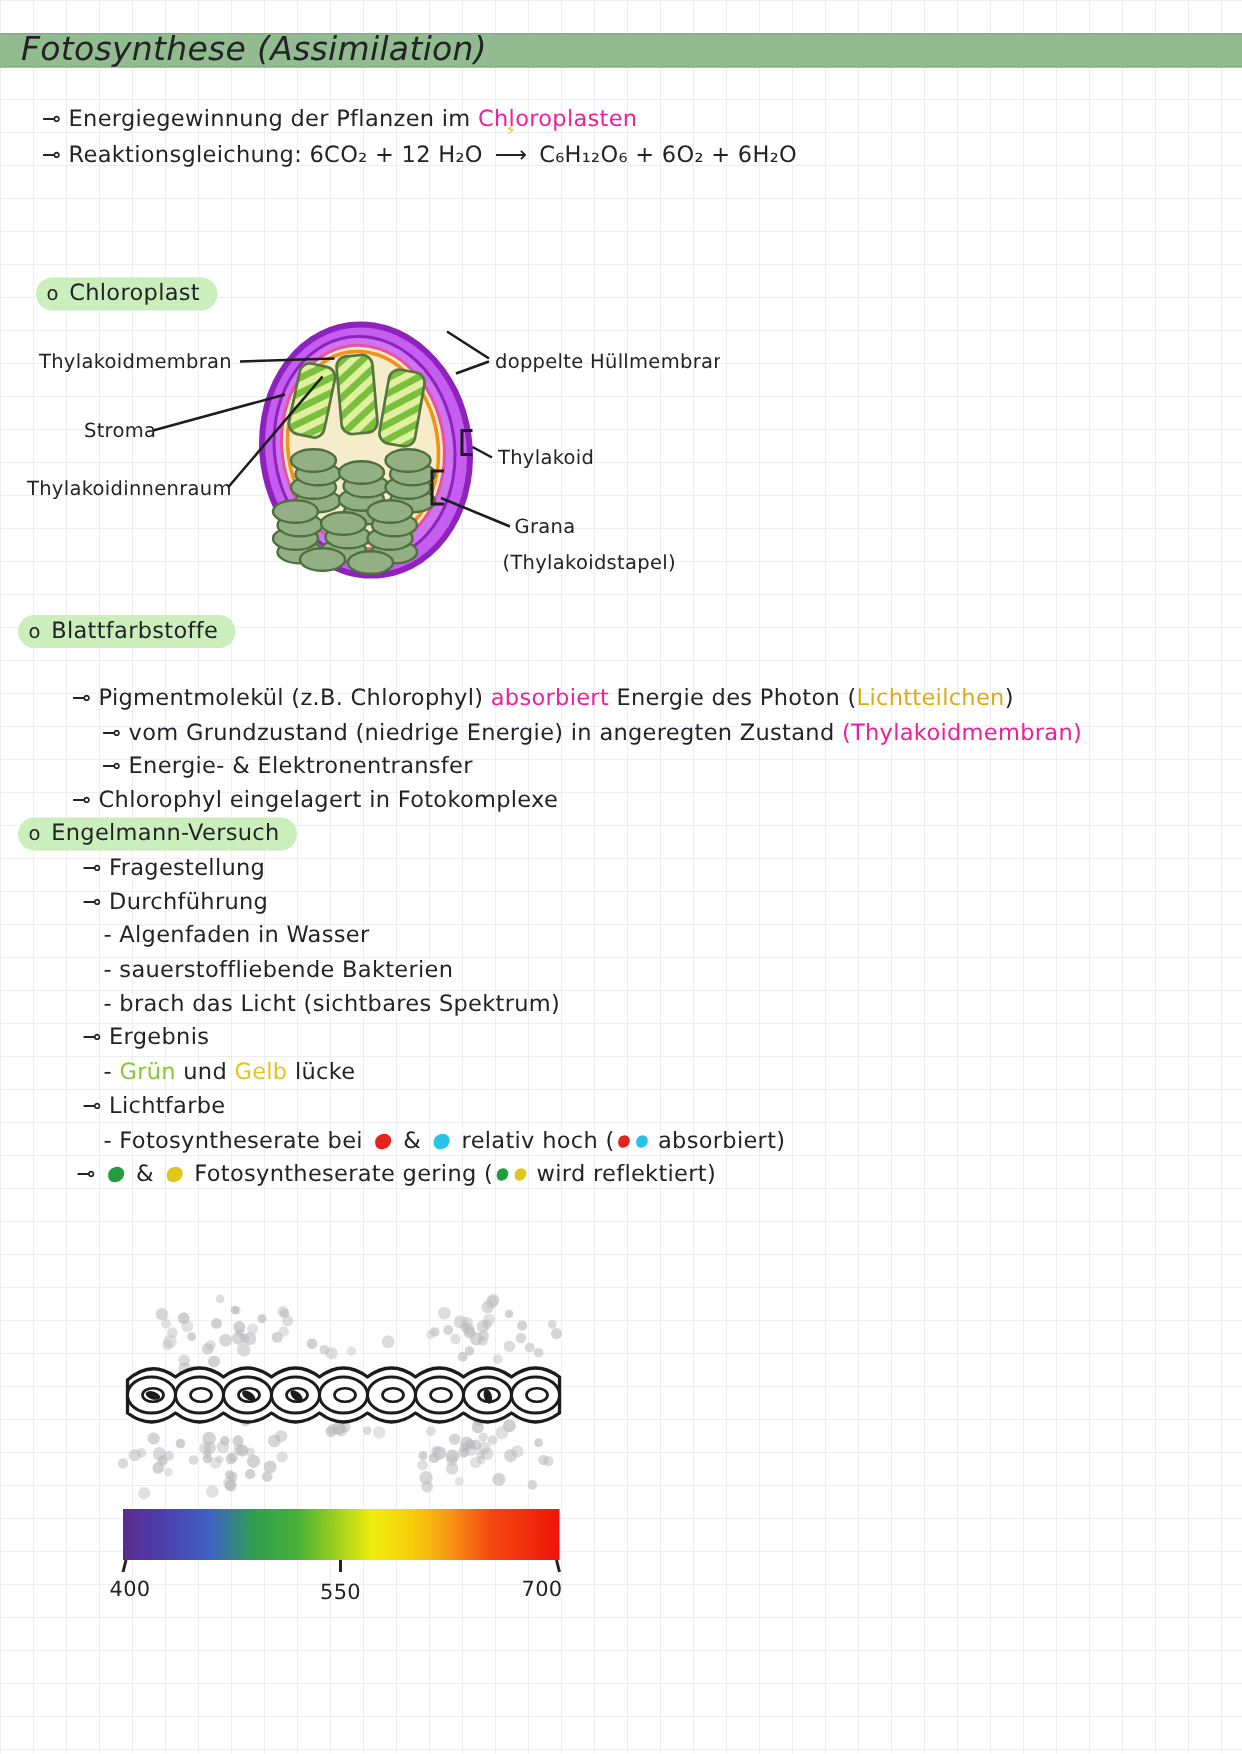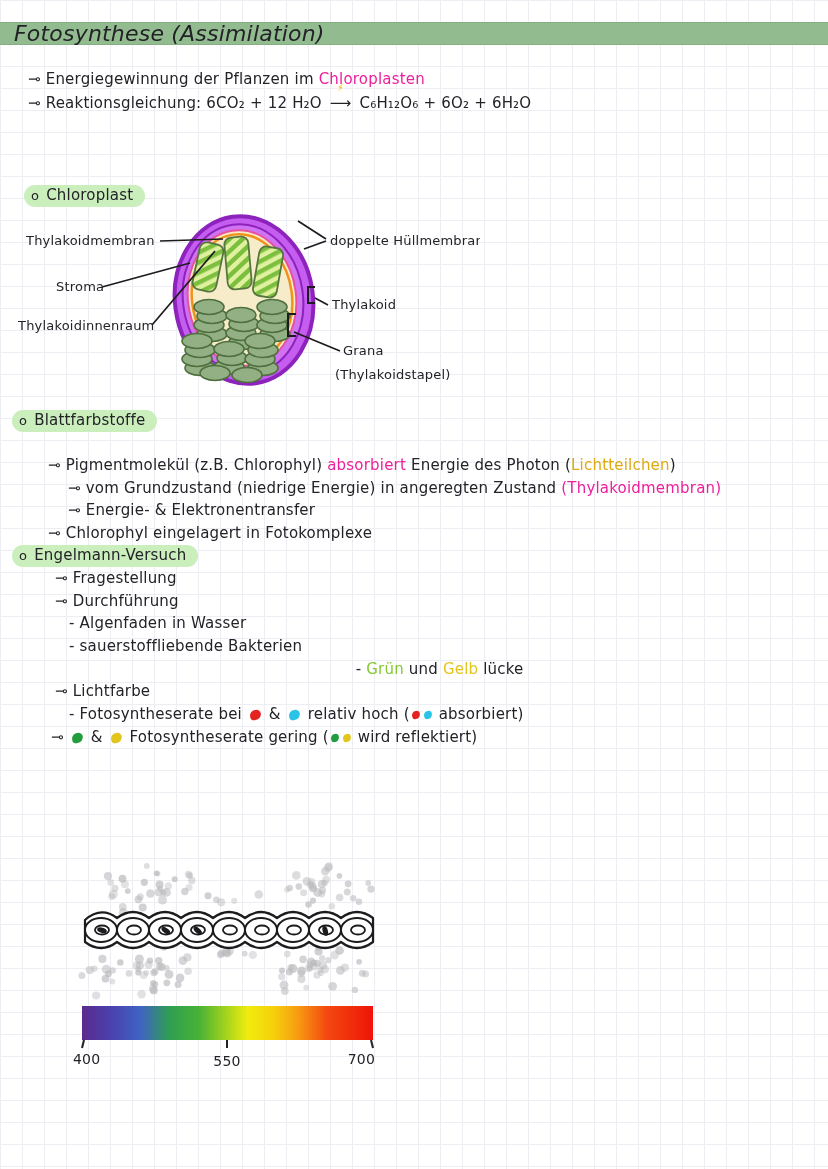--- a/index.html
+++ b/index.html
@@ -126,21 +126,23 @@
     </div>
 
   <div class="pill" style="top: 545px; left: 12px; background: rgb(203, 238, 189);">
     <span class="bullet">o</span><span>Engelmann-Versuch</span>
   </div>
   <div id="engel-block" class="note-block" style="top:569px;left:55px;">
       <div class="note-line"><span>⊸ Fragestellung</span></div>
       <div class="note-line"><span>⊸ Durchführung</span></div>
       <div class="note-line" style="margin-left: 14px;"><span>- Algenfaden in Wasser</span></div>
       <div class="note-line" style="margin-left: 14px;"><span>- sauerstoffliebende Bakterien</span></div>
-      <div class="note-line" style="margin-left: 14px; text-align: right;"><span>- </span><span style="color: rgb(133, 201, 51);">Grün</span><span> und </span><span style="color: rgb(226, 197, 29);">Gelb</span><span> lücke</span></div>
+      <div class="note-line" style="margin-left: 14px;"><span>- brach das Licht (sichtbares Spektrum)</span></div>
+      <div class="note-line"><span>⊸ Ergebnis</span></div>
+      <div class="note-line" style="margin-left: 14px;"><span>- </span><span style="color: rgb(133, 201, 51);">Grün</span><span> und </span><span style="color: rgb(226, 197, 29);">Gelb</span><span> lücke</span></div>
       <div class="note-line"><span>⊸ Lichtfarbe</span></div>
       <div class="note-line" style="margin-left: 14px;"><span>- Fotosyntheserate bei </span><span class="swatch" style="background: rgb(228, 35, 32);"></span><span> &amp; </span><span class="swatch" style="background: rgb(41, 195, 232);"></span><span> relativ hoch (</span><span class="swatch small" style="background: rgb(228, 35, 32);"></span><span class="swatch small" style="background: rgb(41, 195, 232);"></span><span> absorbiert)</span></div>
       <div class="note-line" style="margin-left: -4px;"><span>⊸ </span><span class="swatch" style="background: rgb(34, 156, 60);"></span><span> &amp; </span><span class="swatch" style="background: rgb(226, 197, 29);"></span><span> Fotosyntheserate gering (</span><span class="swatch small" style="background: rgb(34, 156, 60);"></span><span class="swatch small" style="background: rgb(226, 197, 29);"></span><span> wird reflektiert)</span></div>
     </div>
 
   <svg id="exp-svg" style="position:absolute;left:55px;top:858px;" width="330" height="215" viewBox="0 0 330 215">
     <defs>
       <linearGradient id="spectrum" x1="0" y1="0" x2="1" y2="0">
           <stop offset="0%" stop-color="#5c2a8e"></stop>
           <stop offset="10%" stop-color="#4a41ae"></stop>

